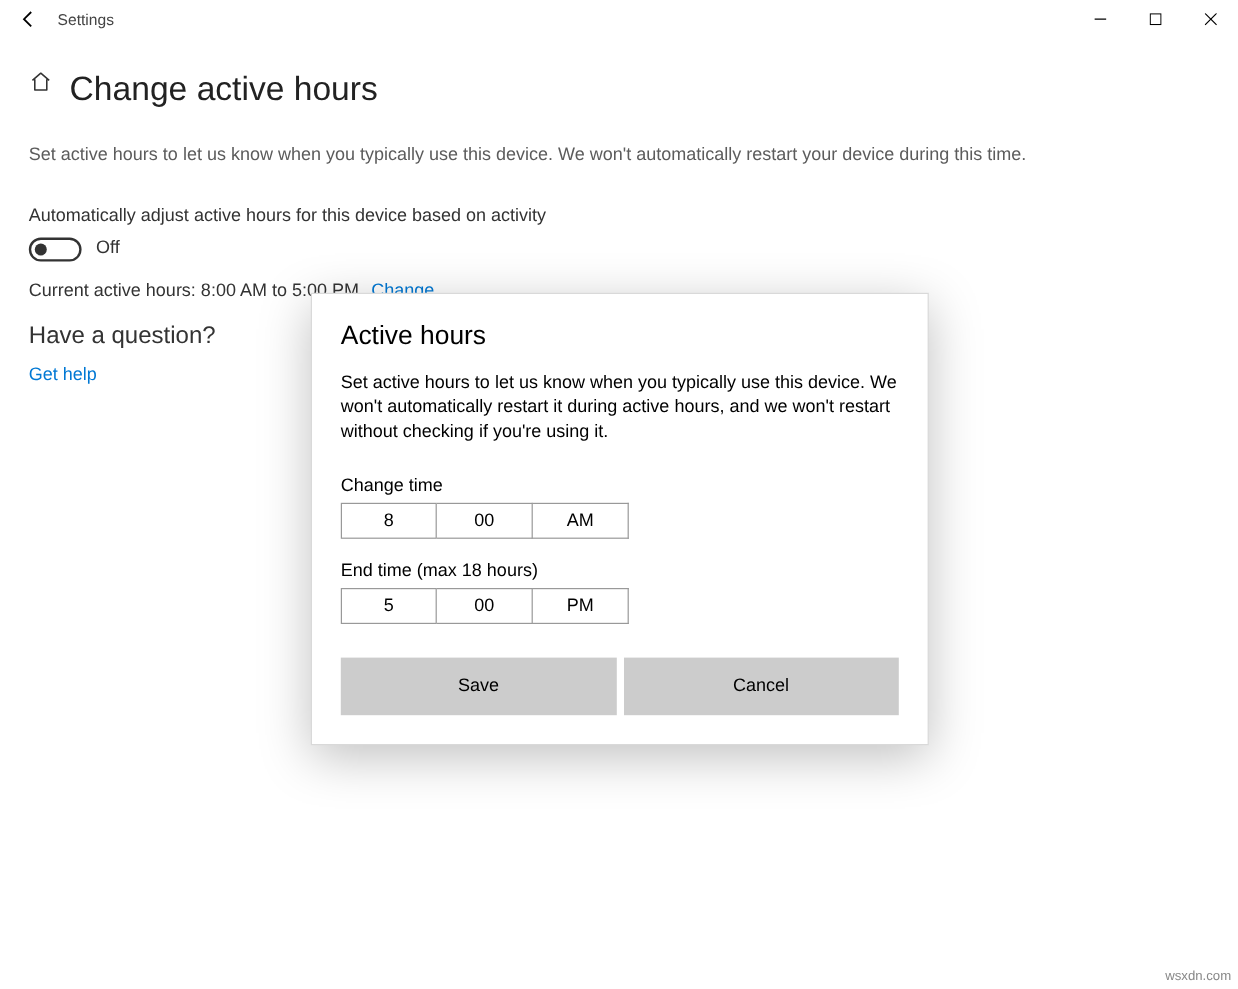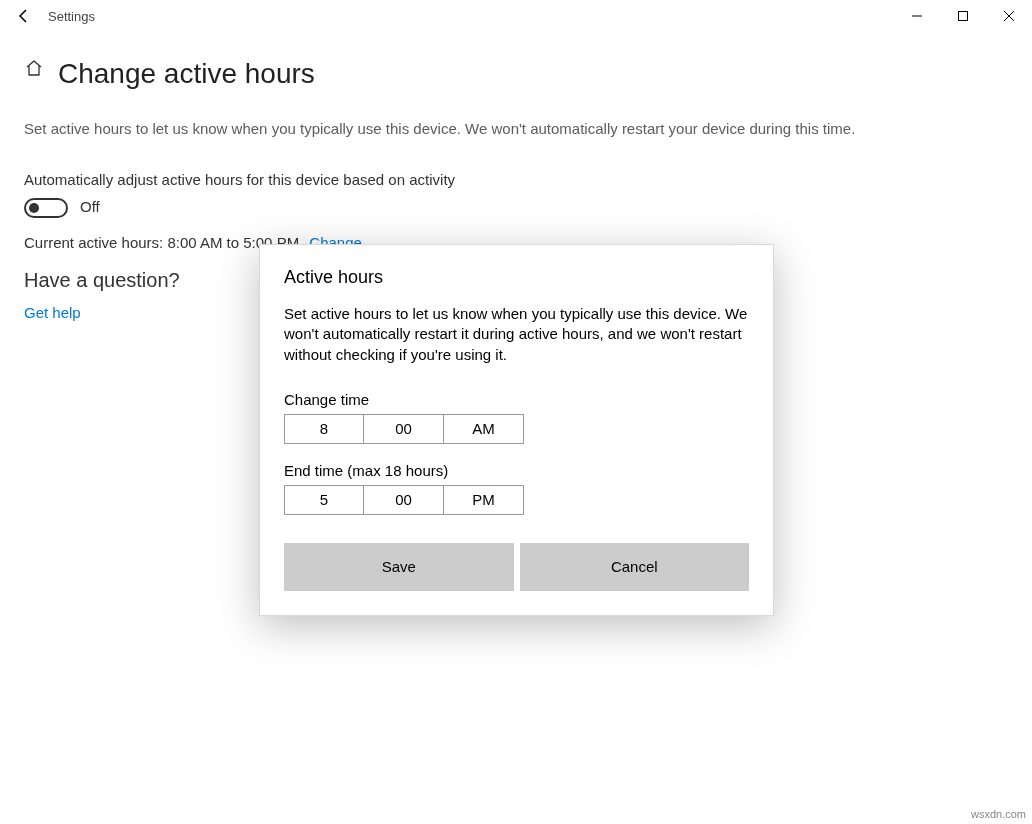--- a/index.html
+++ b/index.html
@@ -125,21 +125,21 @@
     left: 259px;
     top: 244px;
     width: 515px;
     background: #fff;
     border: 1px solid rgba(0,0,0,0.15);
     box-shadow: 0 10px 40px rgba(0,0,0,0.25);
     padding: 22px 24px 24px 24px;
     box-sizing: border-box;
   }
   .dialog-title {
-    font-size: 18px;
+    font-size: 22px;
     font-weight: 400;
   }
   .dialog-desc {
     margin-top: 16px;
     font-size: 15px;
     line-height: 1.35;
   }
   .field-label {
     font-size: 15px;
     margin-top: 26px;

